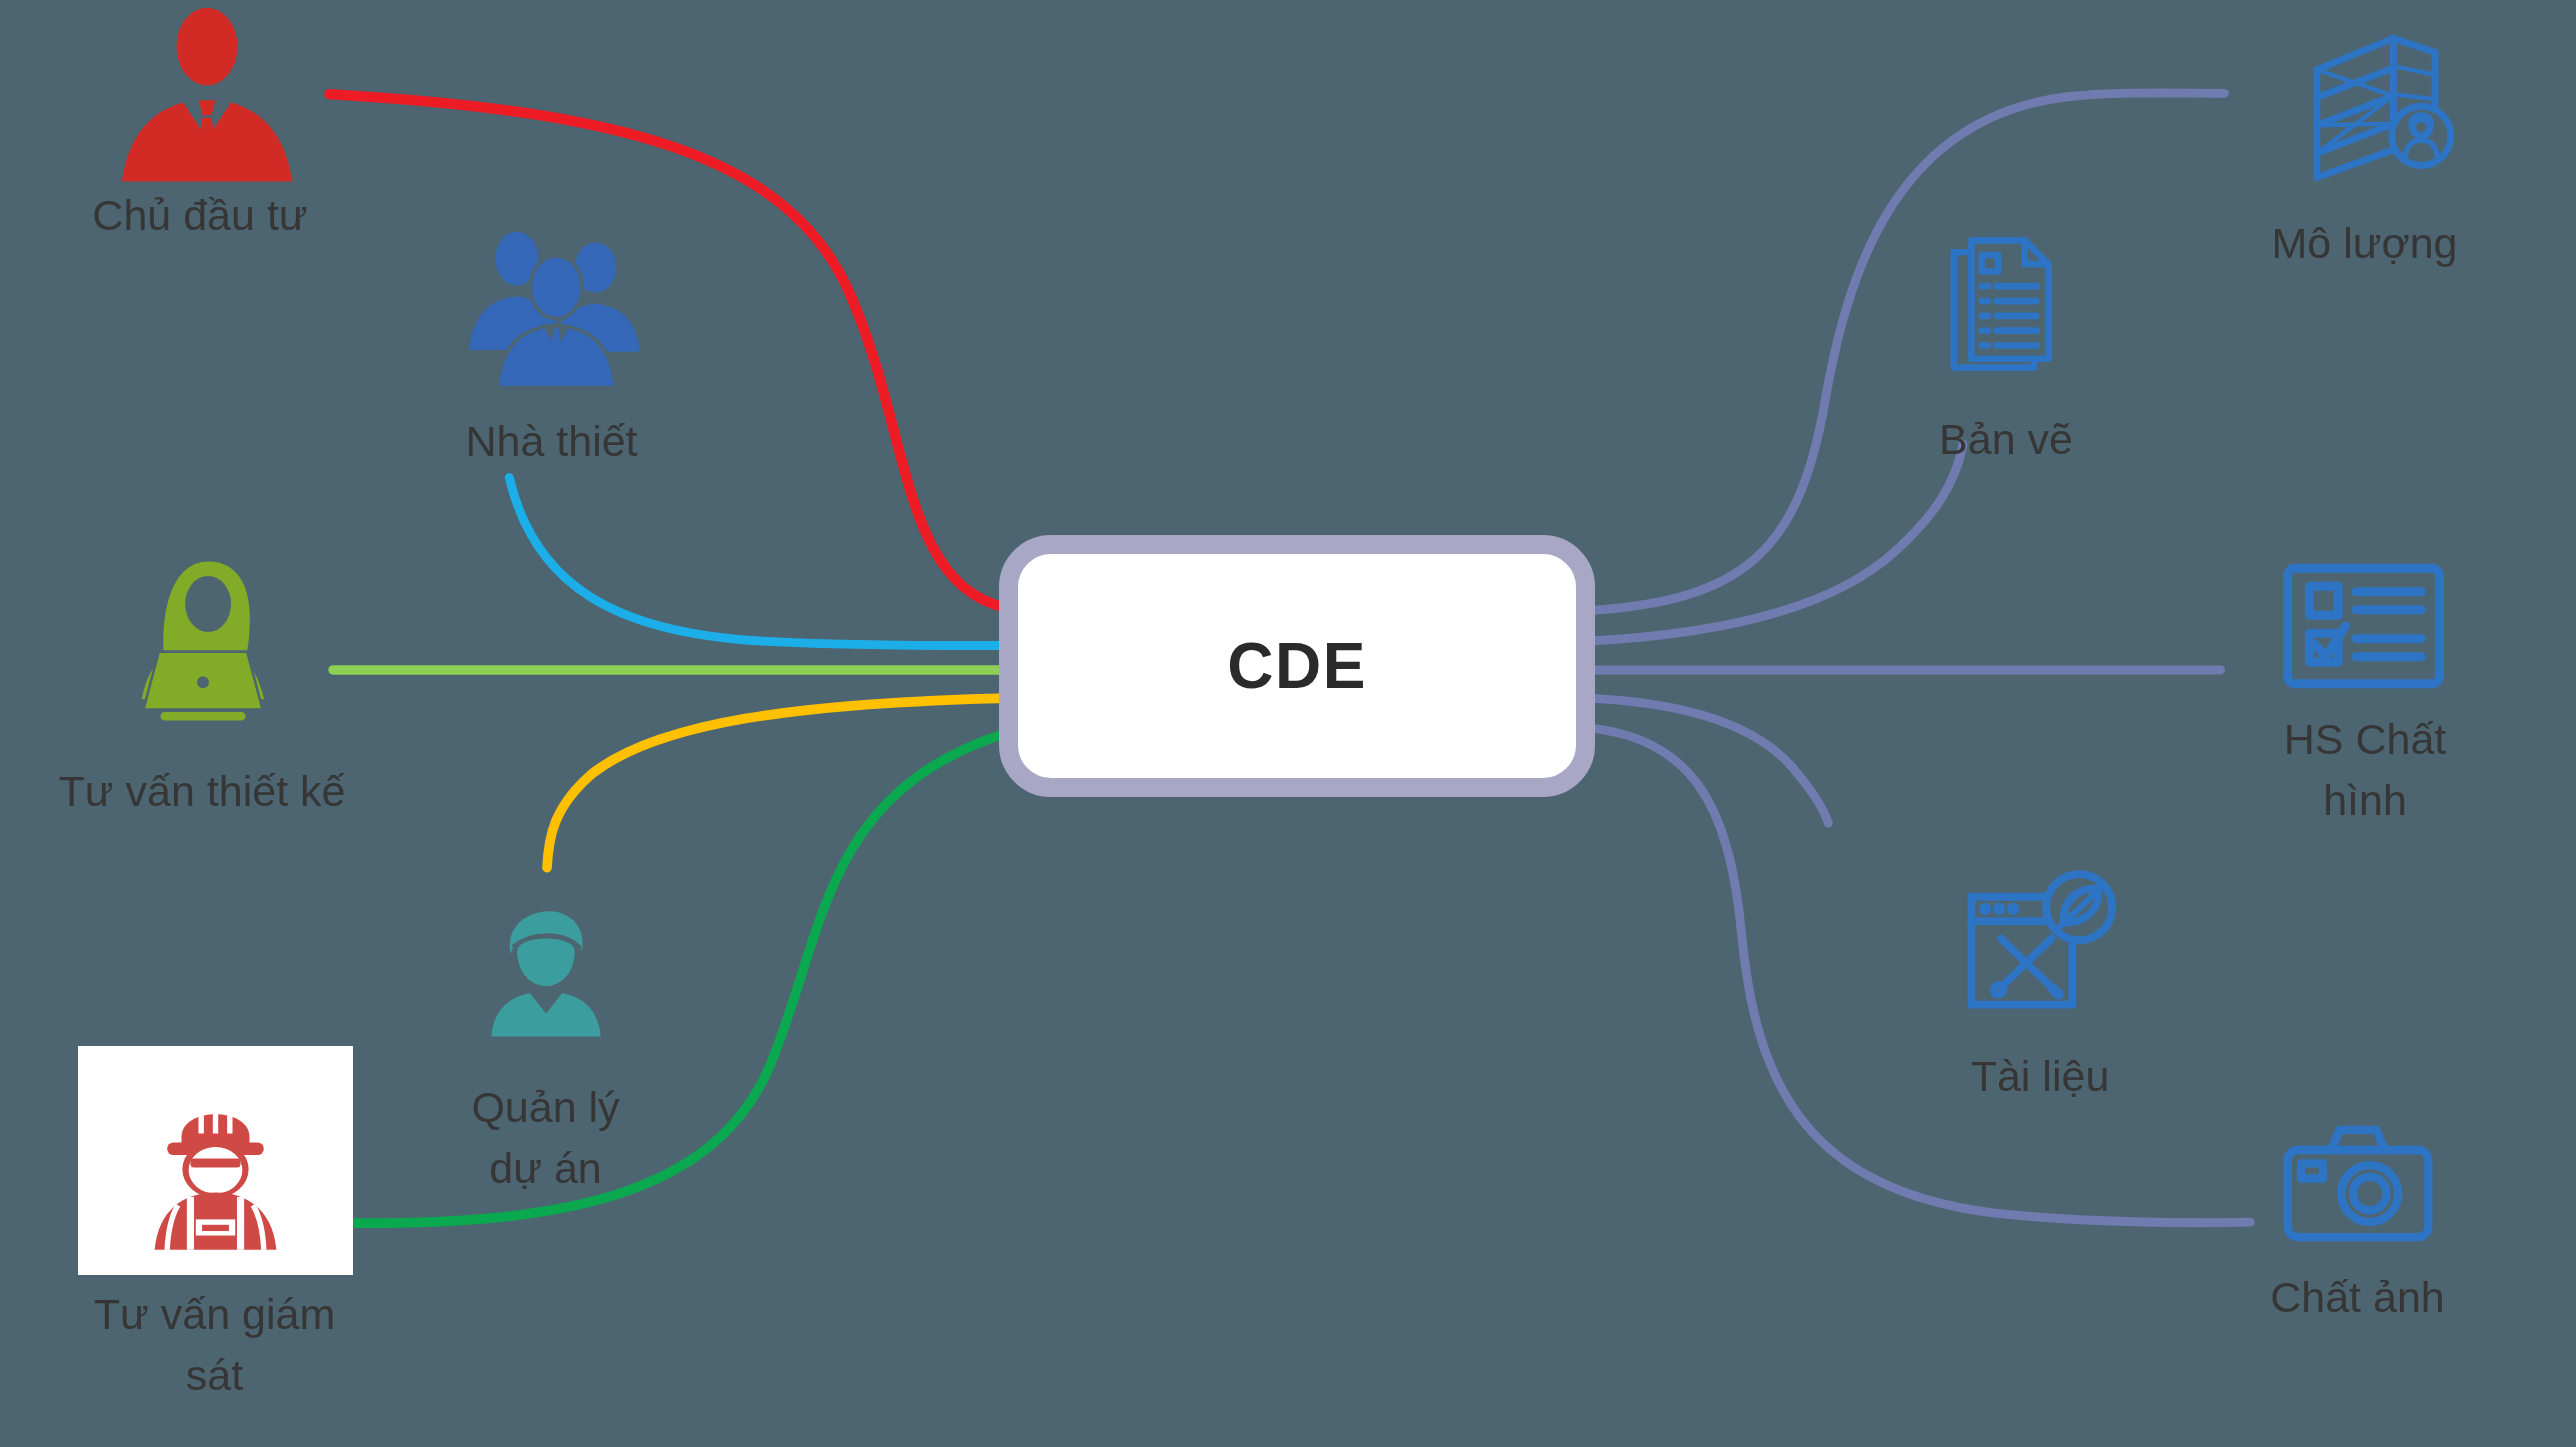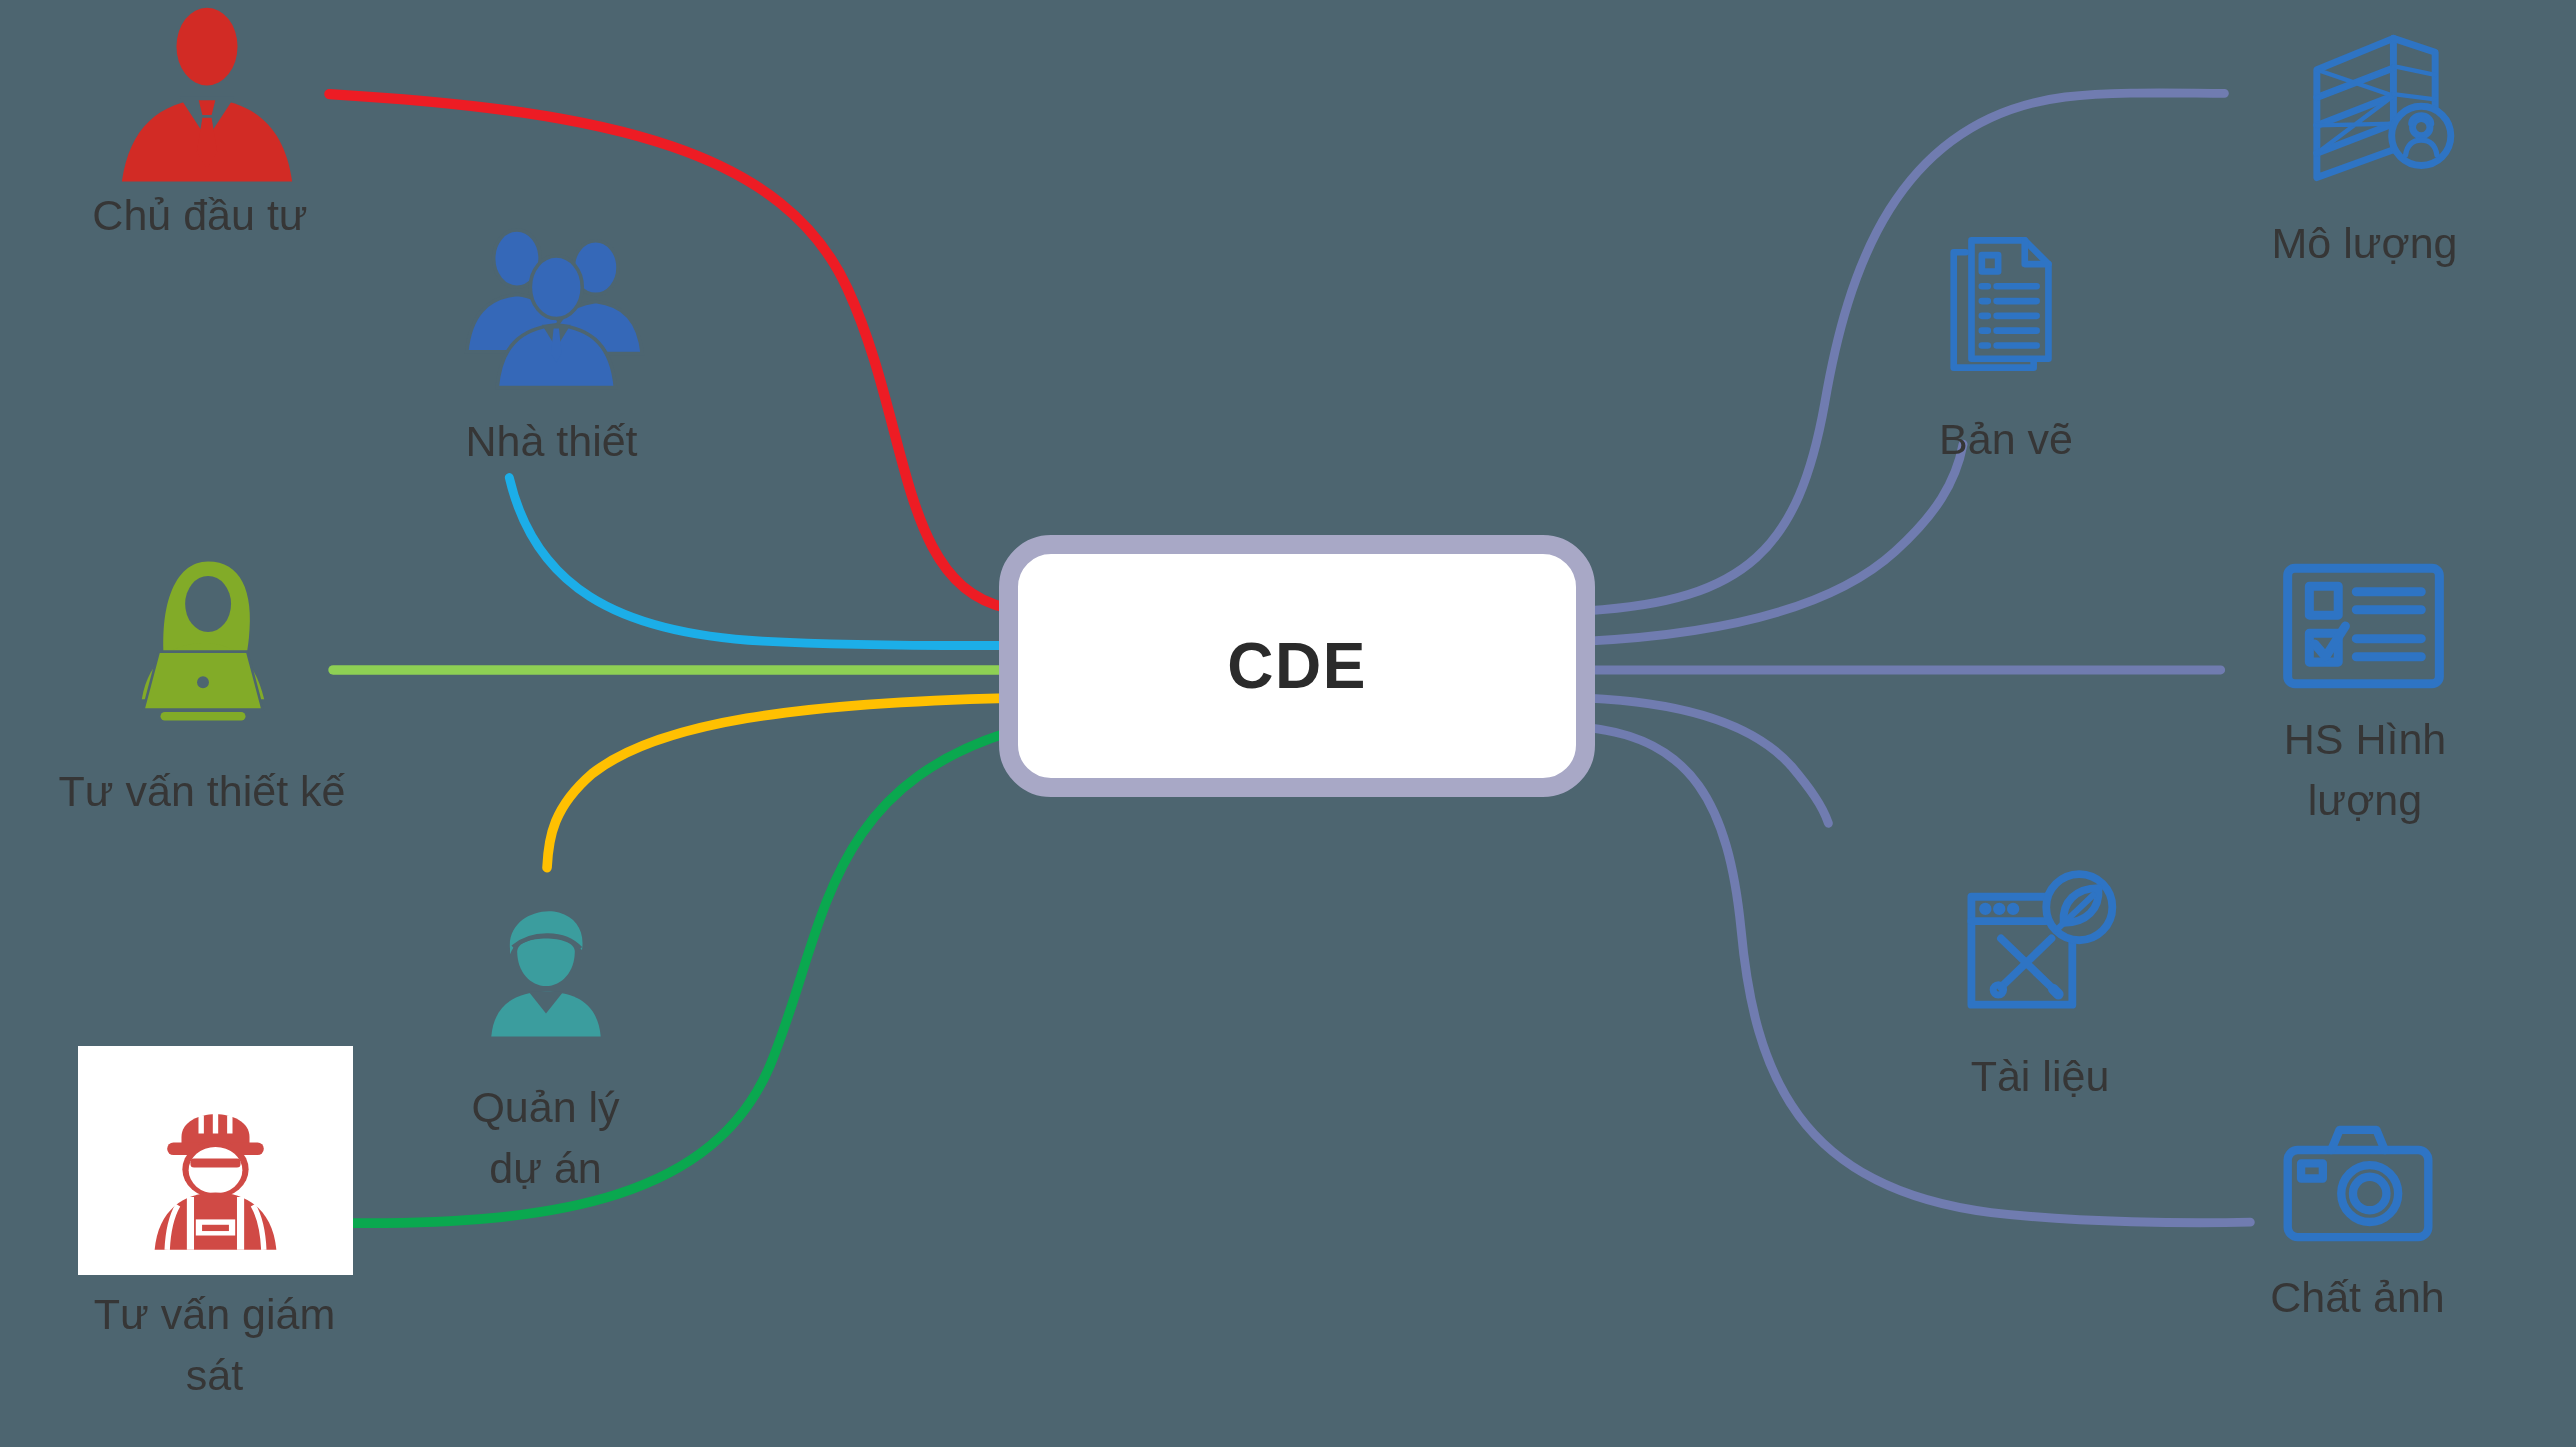--- a/index.html
+++ b/index.html
@@ -159,21 +159,21 @@
 
   <div class="node-icon" style="left:2276px;top:561px;width:175px;height:130px;">
     <svg viewBox="4 14 92 72" fill="none" stroke-width="5" stroke-linejoin="round" stroke-linecap="round" stroke="#2e74c4">
       <rect x="8" y="18" width="84" height="64" rx="4"></rect>
       <rect x="20" y="28" width="16" height="16"></rect>
       <rect x="20" y="54" width="16" height="16"></rect>
       <path d="M23,60 L29,67 L40,50"></path>
       <path d="M46,31 L82,31 M46,41 L82,41 M46,57 L82,57 M46,67 L82,67"></path>
     </svg>
   </div>
-  <div class="node-label" style="left:2243px;top:709px;width:244px;">HS Hình lượng</div>
+  <div class="node-label" style="left:2243px;top:709px;width:244px;">HS Chất hình</div>
 
   <div class="node-icon" style="left:1939px;top:855px;width:204px;height:174px;">
     <svg viewBox="0 0 100 100" fill="none" stroke-width="4.5" stroke-linejoin="round" stroke-linecap="round" stroke="#2e74c4">
       <rect x="10" y="24" width="58" height="62"></rect>
       <path d="M10,38 L68,38"></path>
       <circle cx="18" cy="31" r="1.8" stroke-width="3.5"></circle>
       <circle cx="26" cy="31" r="1.8" stroke-width="3.5"></circle>
       <circle cx="34" cy="31" r="1.8" stroke-width="3.5"></circle>
       <path d="M27,48 L56,76 M56,48 L27,76"></path>
       <circle cx="25.5" cy="77.5" r="3" stroke-width="4"></circle>

